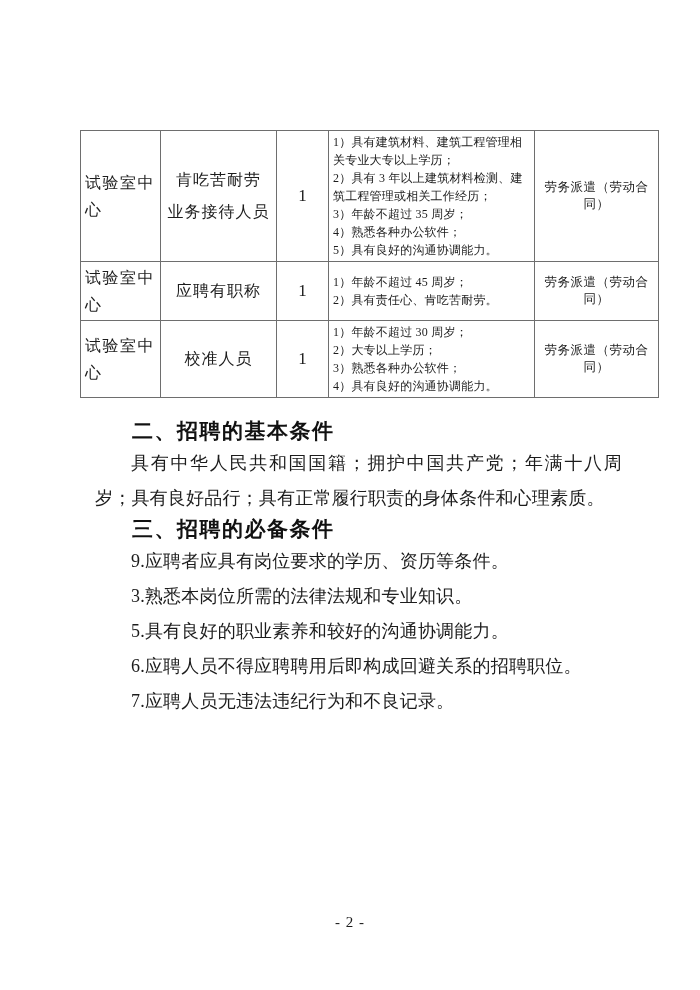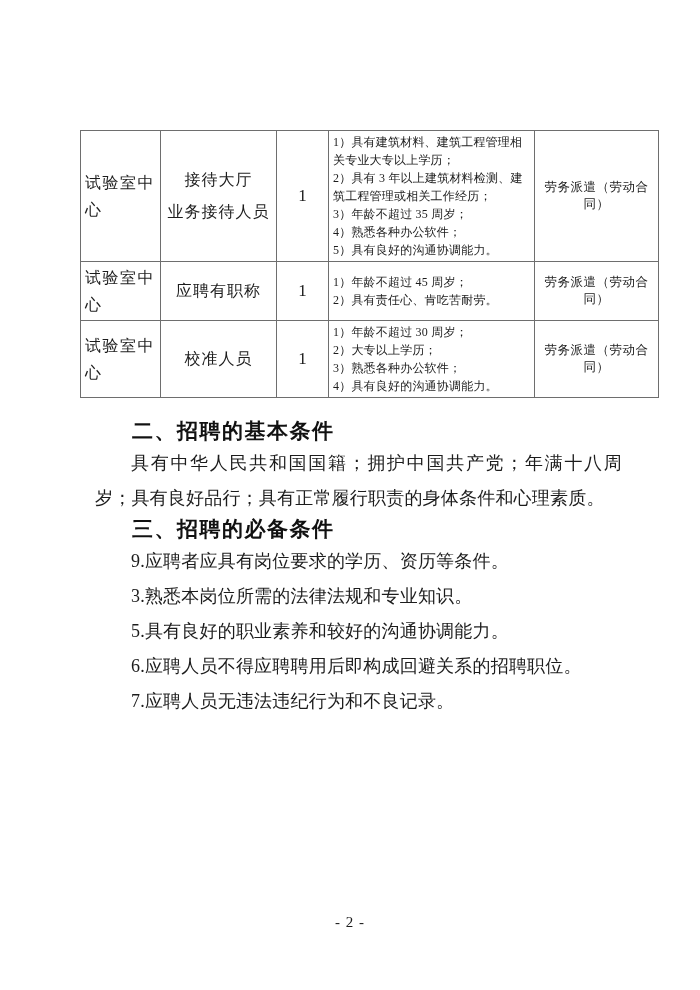--- a/index.html
+++ b/index.html
@@ -120,21 +120,21 @@
       <colgroup>
         <col style="width:80px">
         <col style="width:116px">
         <col style="width:52px">
         <col style="width:206px">
         <col style="width:124px">
       </colgroup>
       <tbody>
       <tr class="r1">
         <td class="dept">试验室中心</td>
-        <td class="pos">接待大厅
+        <td class="pos">肯吃苦耐劳
 业务接待人员</td>
         <td class="cnt">1</td>
         <td class="req">1）具有建筑材料、建筑工程管理相关专业大专以上学历；
 2）具有 3 年以上建筑材料检测、建筑工程管理或相关工作经历；
 3）年龄不超过 35 周岁；
 4）熟悉各种办公软件；
 5）具有良好的沟通协调能力。</td>
         <td class="contract">劳务派遣（劳动合同）</td>
       </tr>
       <tr class="r2">

